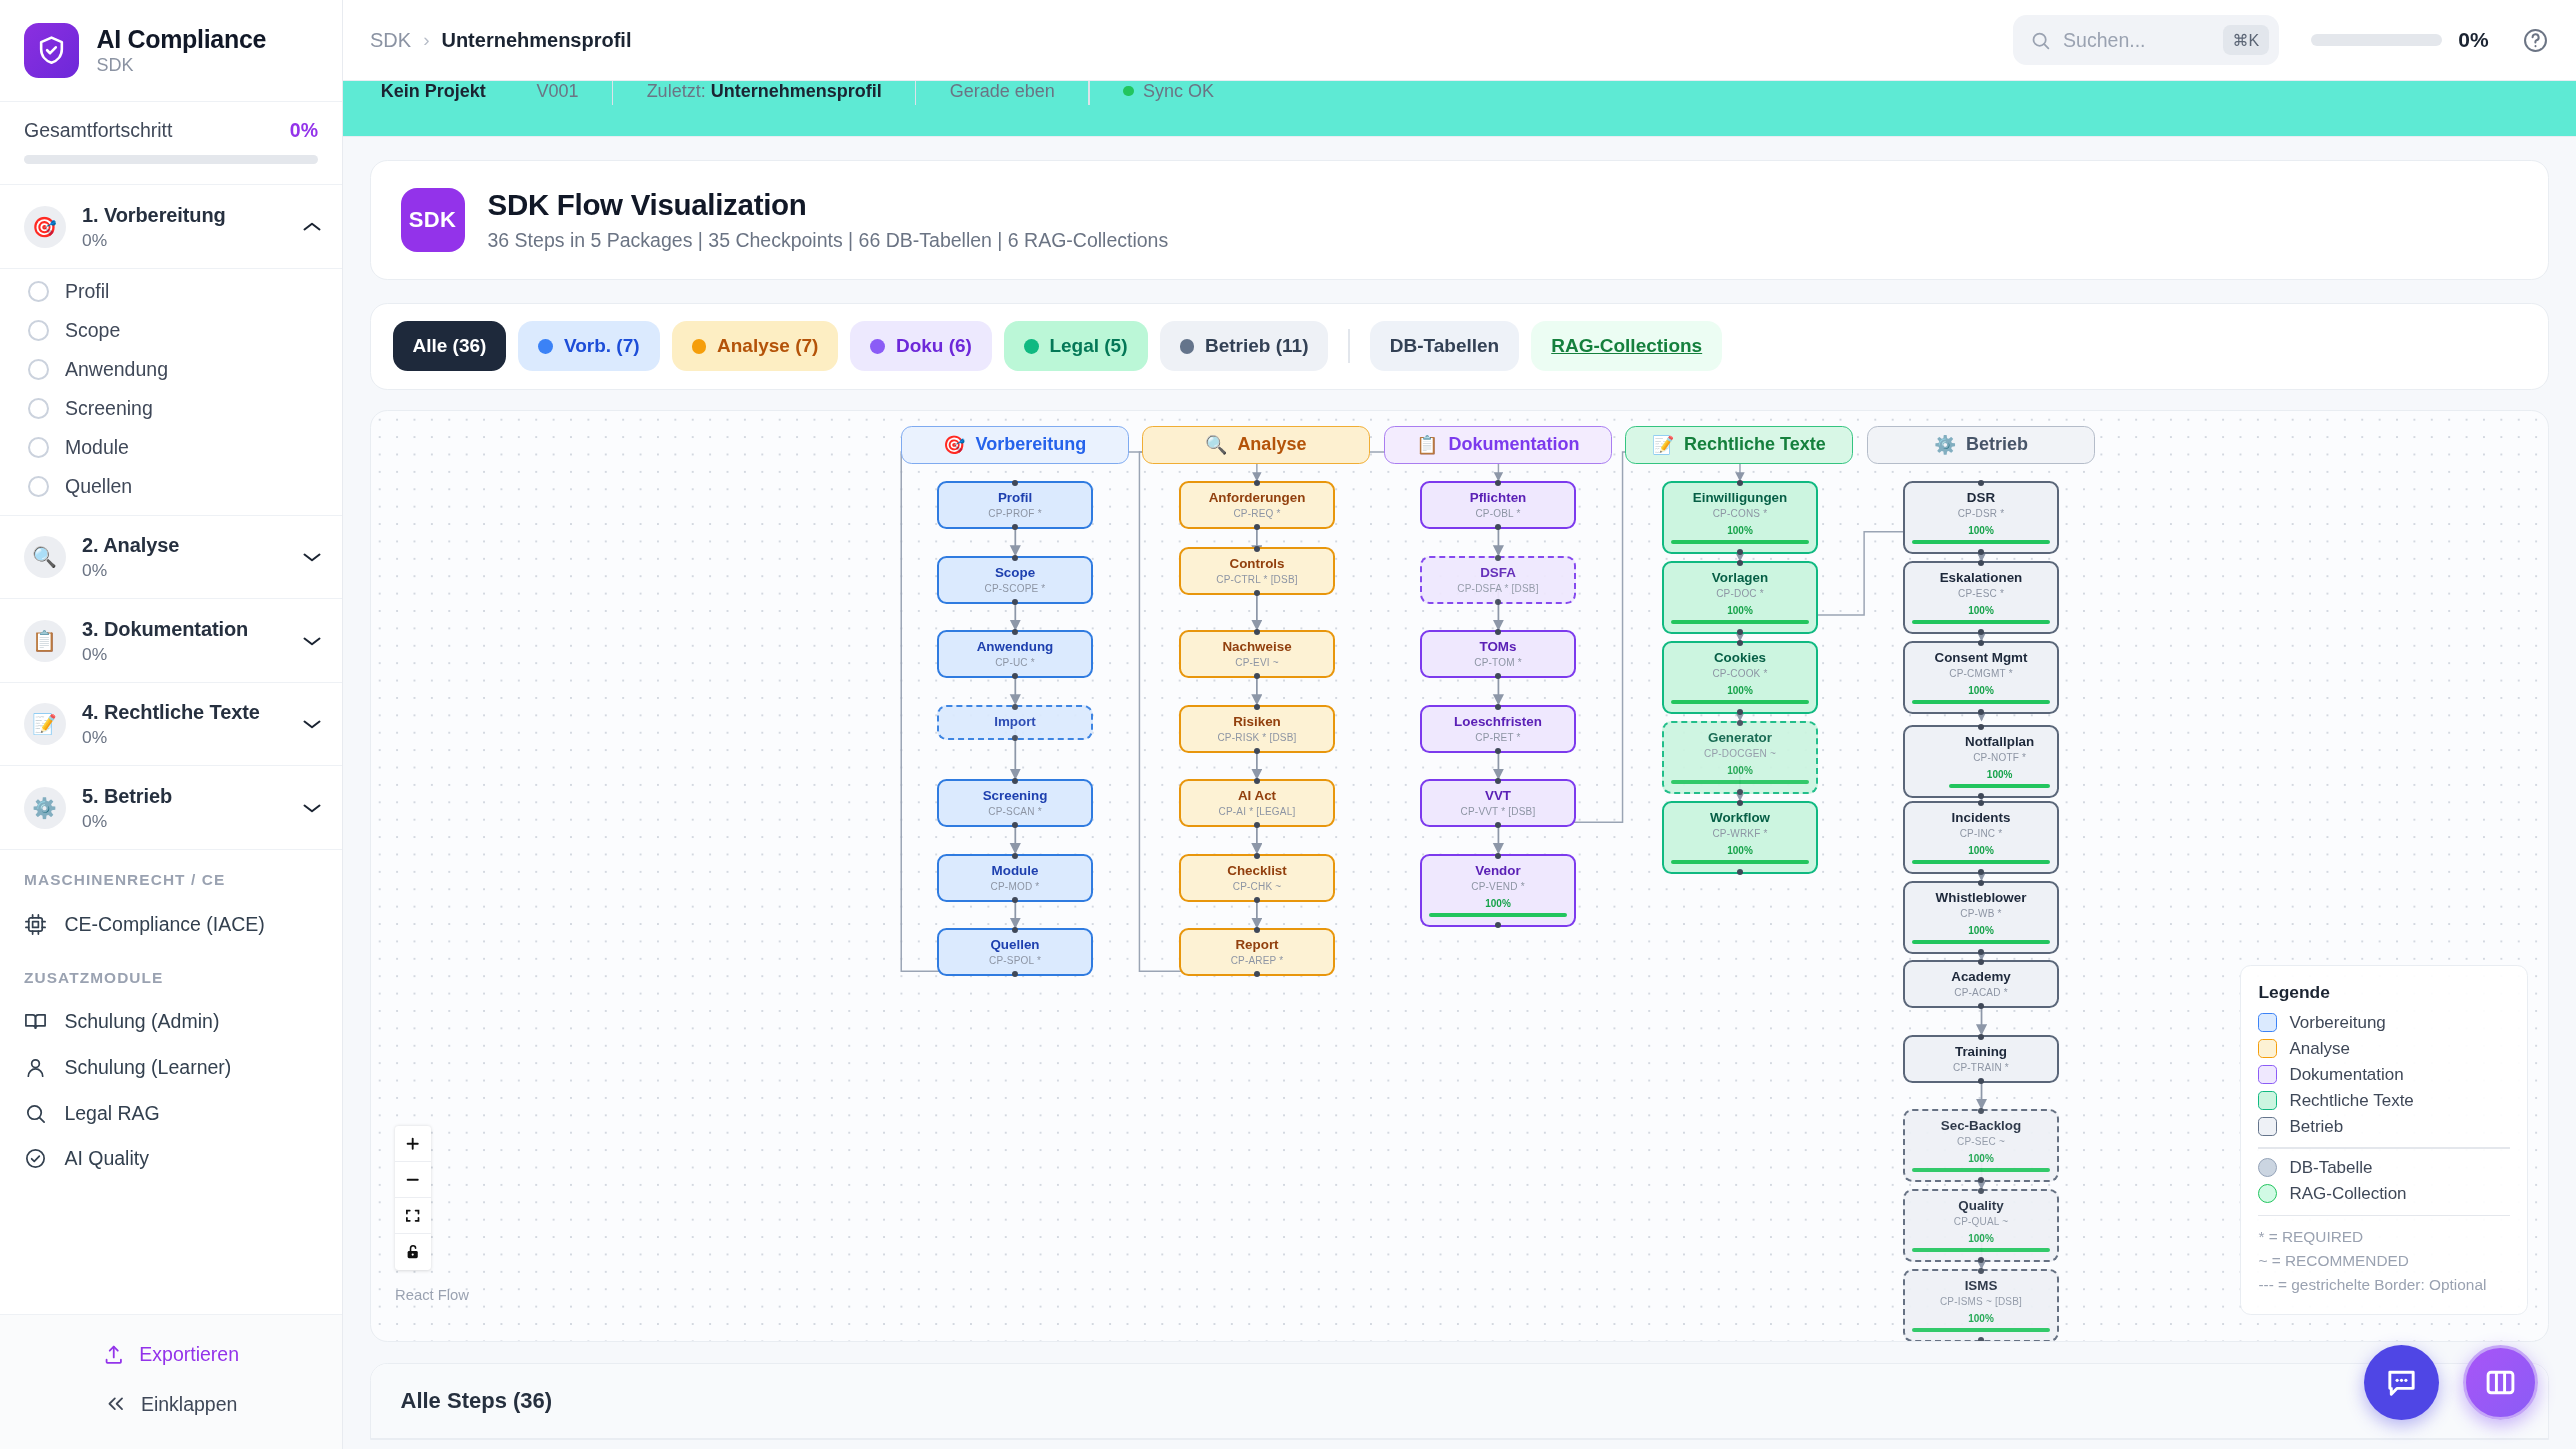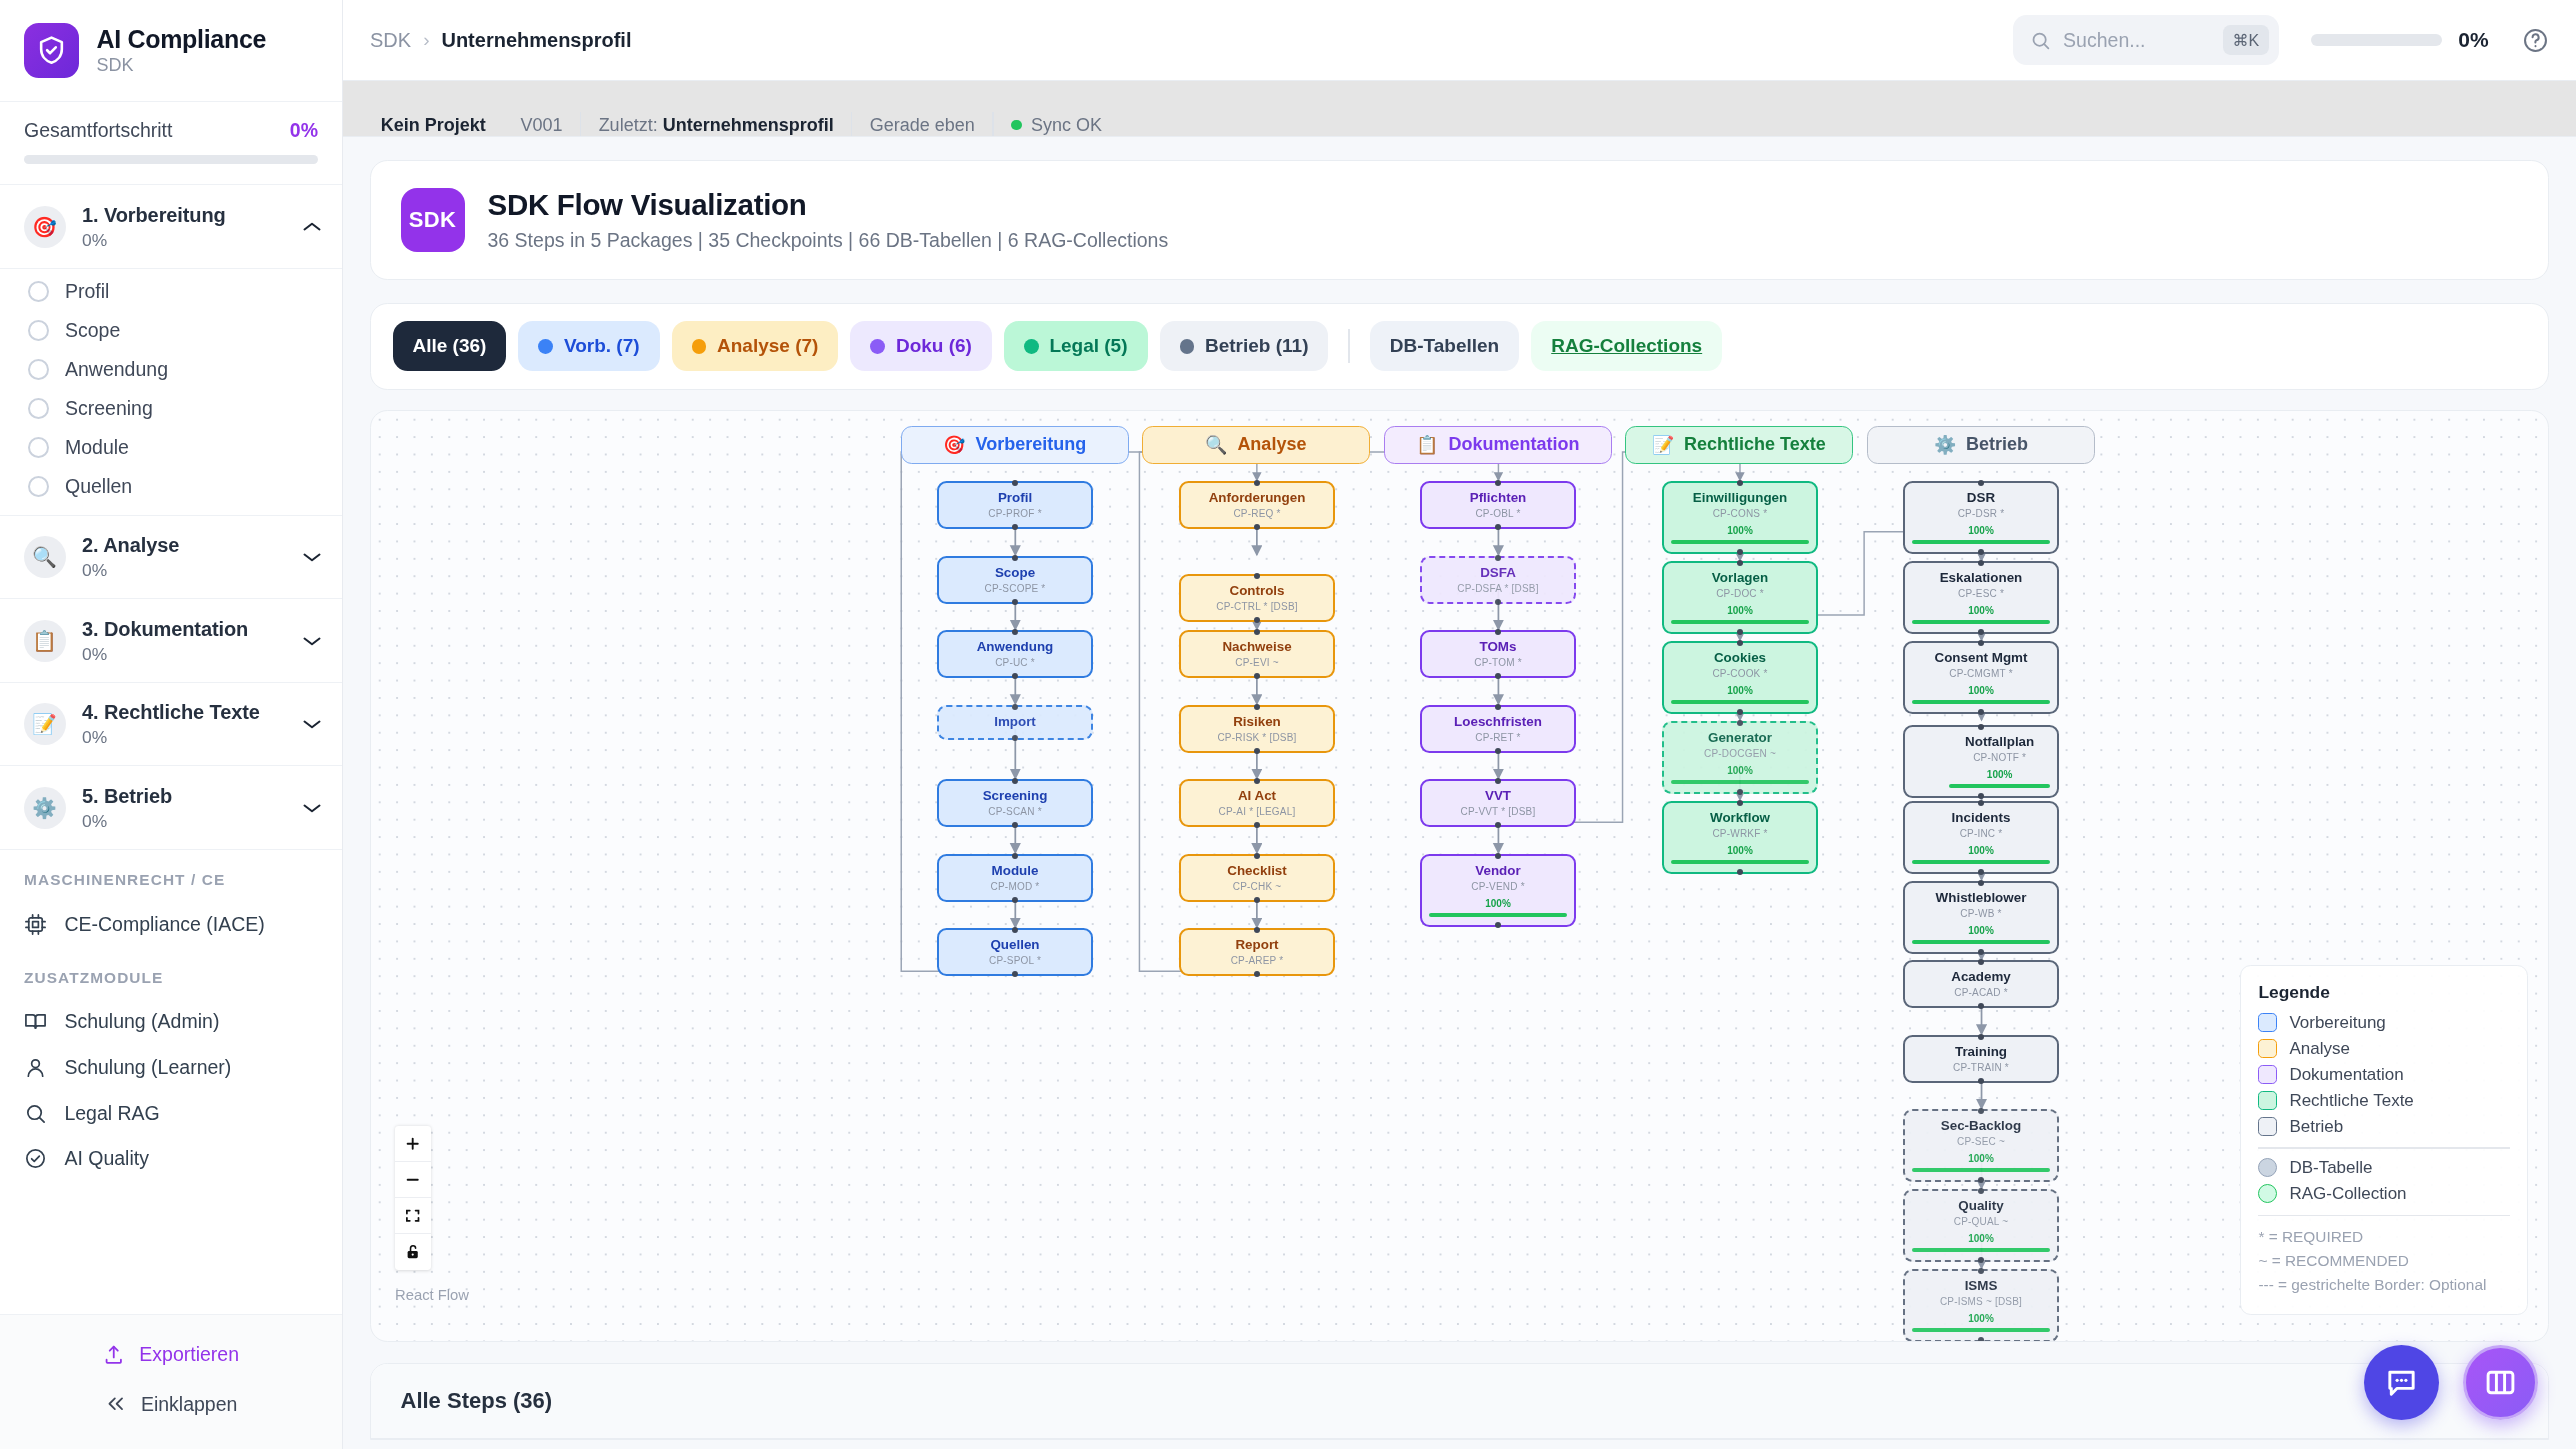--- a/index.html
+++ b/index.html
@@ -92,22 +92,22 @@
   }
   .search-box svg { width: 21px; height: 21px; }
   .search-ph { font-size: 19.5px; color: #9aa2b1; width: 148px; }
   .kbd { background: #e2e6ec; border-radius: 7.4px; font-size: 16px; color: #5b6575; padding: 5.4px 9.4px; }
   .top-prog { display: flex; align-items: center; gap: 16px; margin-left: 16px; }
   .top-prog-track { width: 131px; height: 12px; border-radius: 6px; background: #e4e7ec; }
   .top-prog-val { font-size: 21px; font-weight: 700; color: #1b2432; }
   .help-icon { margin-left: 17.4px; width: 27px; height: 27px; cursor: pointer; }
 
   .metabar {
-    height: 56px; background: #e5e5e5; border-bottom: 1.3px solid #e9edf2;
-    display: flex; align-items: flex-end; padding: 0 27px; gap: 0;
+    height: 56px; background: #5eead4; border-bottom: 1.3px solid #e9edf2;
+    display: flex; align-items: flex-start; padding: 0 27px; gap: 16px;
   }
   .meta-i { font-size: 18px; color: #6b7484; padding: 0 17.4px; }
   .meta-i:first-child { padding-left: 10.7px; }
   .meta-strong { color: #1b2432; font-weight: 600; }
   .meta-div { width: 1.3px; height: 24px; background: #dde2e9; }
   .dot-green { width: 10.7px; height: 10.7px; border-radius: 50%; background: #22c55e; display: inline-block; margin-right: 9.4px; vertical-align: 0.7px; }
 
   .content { flex: 1 1 auto; padding: 23px 27px 0 27px; overflow: hidden; }
 
   .card {
@@ -546,21 +546,21 @@
               <div class="node-title" style="color: rgb(30, 64, 175);">Quellen</div>
               <div class="node-code">CP-SPOL *</div>
               <span class="port b"></span>
             </div>
             <div class="node" style="left: 808px; top: 70px; background: rgb(253, 242, 212); border: 2px solid rgb(232, 150, 12);">
               <span class="port t"></span>
               <div class="node-title" style="color: rgb(146, 64, 14);">Anforderungen</div>
               <div class="node-code">CP-REQ *</div>
               <span class="port b"></span>
             </div>
-            <div class="node" style="left: 808px; top: 163px; background: rgb(253, 242, 212); border: 2px solid rgb(232, 150, 12);">
+            <div class="node" style="left: 808px; top: 136px; background: rgb(253, 242, 212); border: 2px solid rgb(232, 150, 12);">
               <span class="port t"></span>
               <div class="node-title" style="color: rgb(146, 64, 14);">Controls</div>
               <div class="node-code">CP-CTRL * [DSB]</div>
               <span class="port b"></span>
             </div>
             <div class="node" style="left: 808px; top: 219px; background: rgb(253, 242, 212); border: 2px solid rgb(232, 150, 12);">
               <span class="port t"></span>
               <div class="node-title" style="color: rgb(146, 64, 14);">Nachweise</div>
               <div class="node-code">CP-EVI ~</div>
               <span class="port b"></span>

